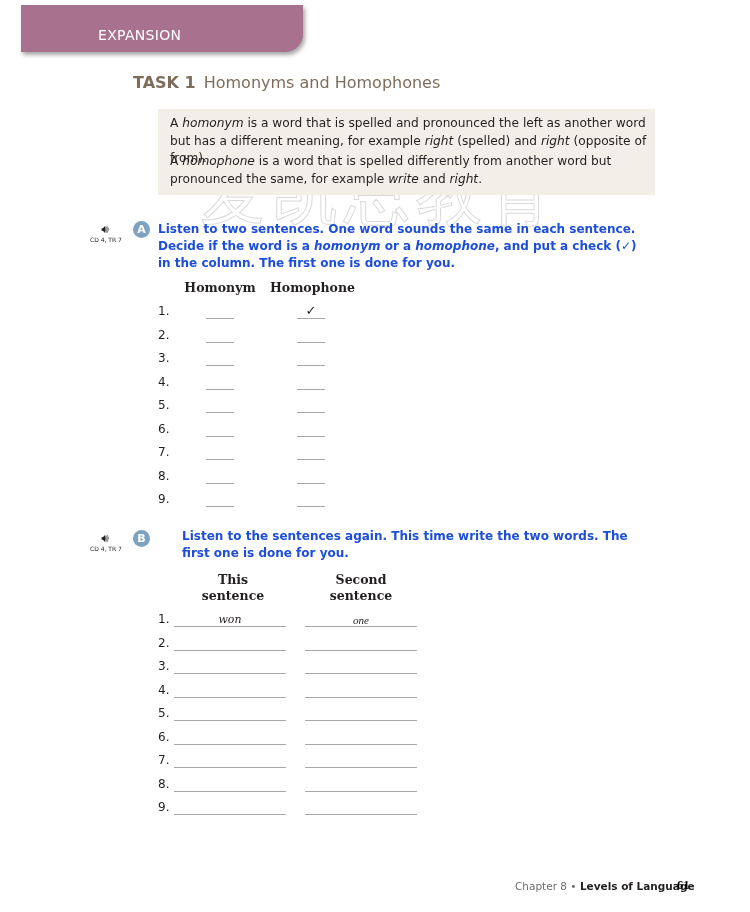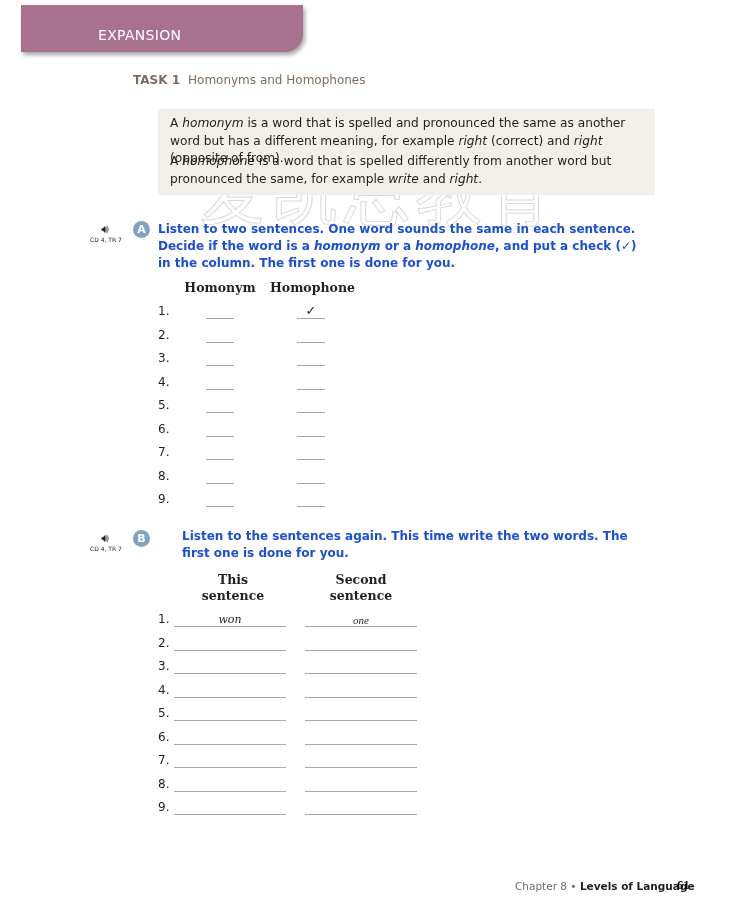--- a/index.html
+++ b/index.html
@@ -10,21 +10,21 @@
   .tab {
     position: absolute; left: 21px; top: 5px; width: 282px; height: 47px;
     background: #a8728f; border-bottom-right-radius: 18px;
     box-shadow: 2px 3px 4px rgba(0,0,0,0.35);
   }
   .tab span {
     position: absolute; left: 77px; top: 22px; color: #ffffff;
     font-family: "DejaVu Sans", sans-serif; font-size: 14px; letter-spacing: 0.3px;
   }
   .task-title {
-    position: absolute; left: 133px; top: 73px; font-size: 12px; color: #7d6d5c;
+    position: absolute; left: 133px; top: 73px; font-size: 16px; color: #7d6d5c;
   }
   .task-title b { font-weight: bold; margin-right: 8px; }
   .defbox {
     position: absolute; left: 158px; top: 109px; width: 497px; height: 86px;
     background: #f1efe7;
   }
   .defbox p {
     margin: 0; position: absolute; left: 12px; width: 480px;
     font-size: 12.2px; line-height: 17.5px; color: #231f20;
   }
@@ -72,21 +72,21 @@
   <span>EXPANSION</span>
 </div>
 
 <div class="task-title">
   <b>TASK 1</b><span>Homonyms and Homophones</span>
 </div>
 
 <div class="watermark">麦凯思教育</div>
 
 <div class="defbox">
-  <p class="p1"><span>A </span><i>homonym</i><span> is a word that is spelled and pronounced the same as another word but has a different meaning, for example </span><i>right</i><span> (correct) and </span><i>right</i><span> (opposite of from).</span></p>
+  <p class="p1"><span>A </span><i>homonym</i><span> is a word that is spelled and pronounced the left as another word but has a different meaning, for example </span><i>right</i><span> (spelled) and </span><i>right</i><span> (opposite of from).</span></p>
   <p class="p2"><span>A </span><i>homophone</i><span> is a word that is spelled differently from another word but pronounced the same, for example </span><i>write</i><span> and </span><i>right</i><span>.</span></p>
 </div>
 
 <div class="audio" style="top:222px;">
   <span class="spk">🔊︎</span>
   <span class="cd">CD 4, TR 7</span>
 </div>
 <div class="badge" style="top:221px;">A</div>
 <div class="instr" style="top:221px;"><span>Listen to two sentences. One word sounds the same in each sentence. Decide if the word is a </span><i>homonym</i><span> or a </span><i>homophone</i><span>, and put a check (✓) in the column. The first one is done for you.</span></div>
 

